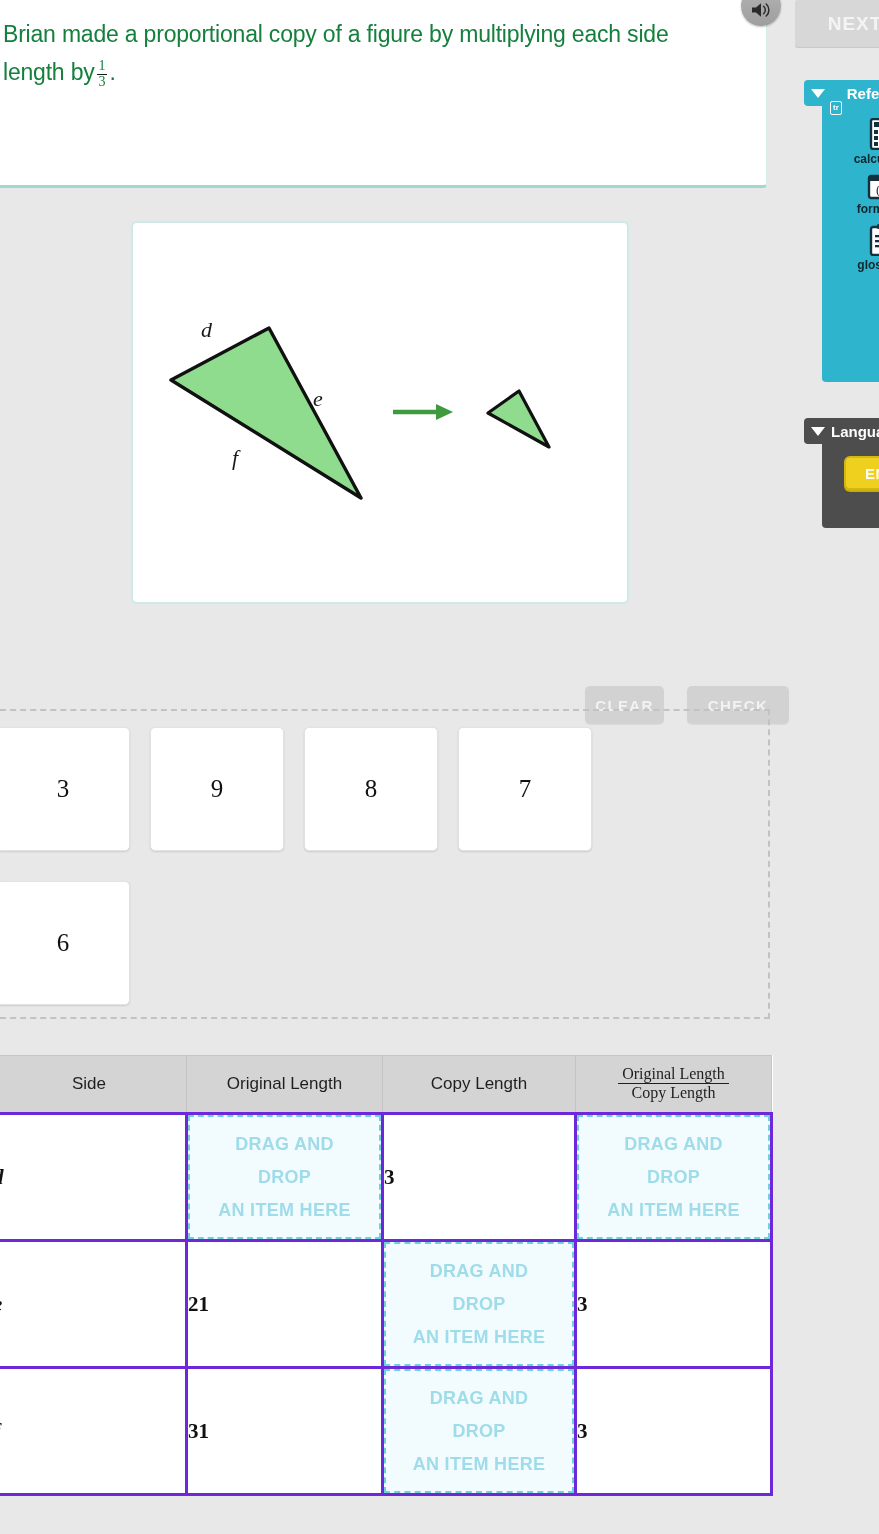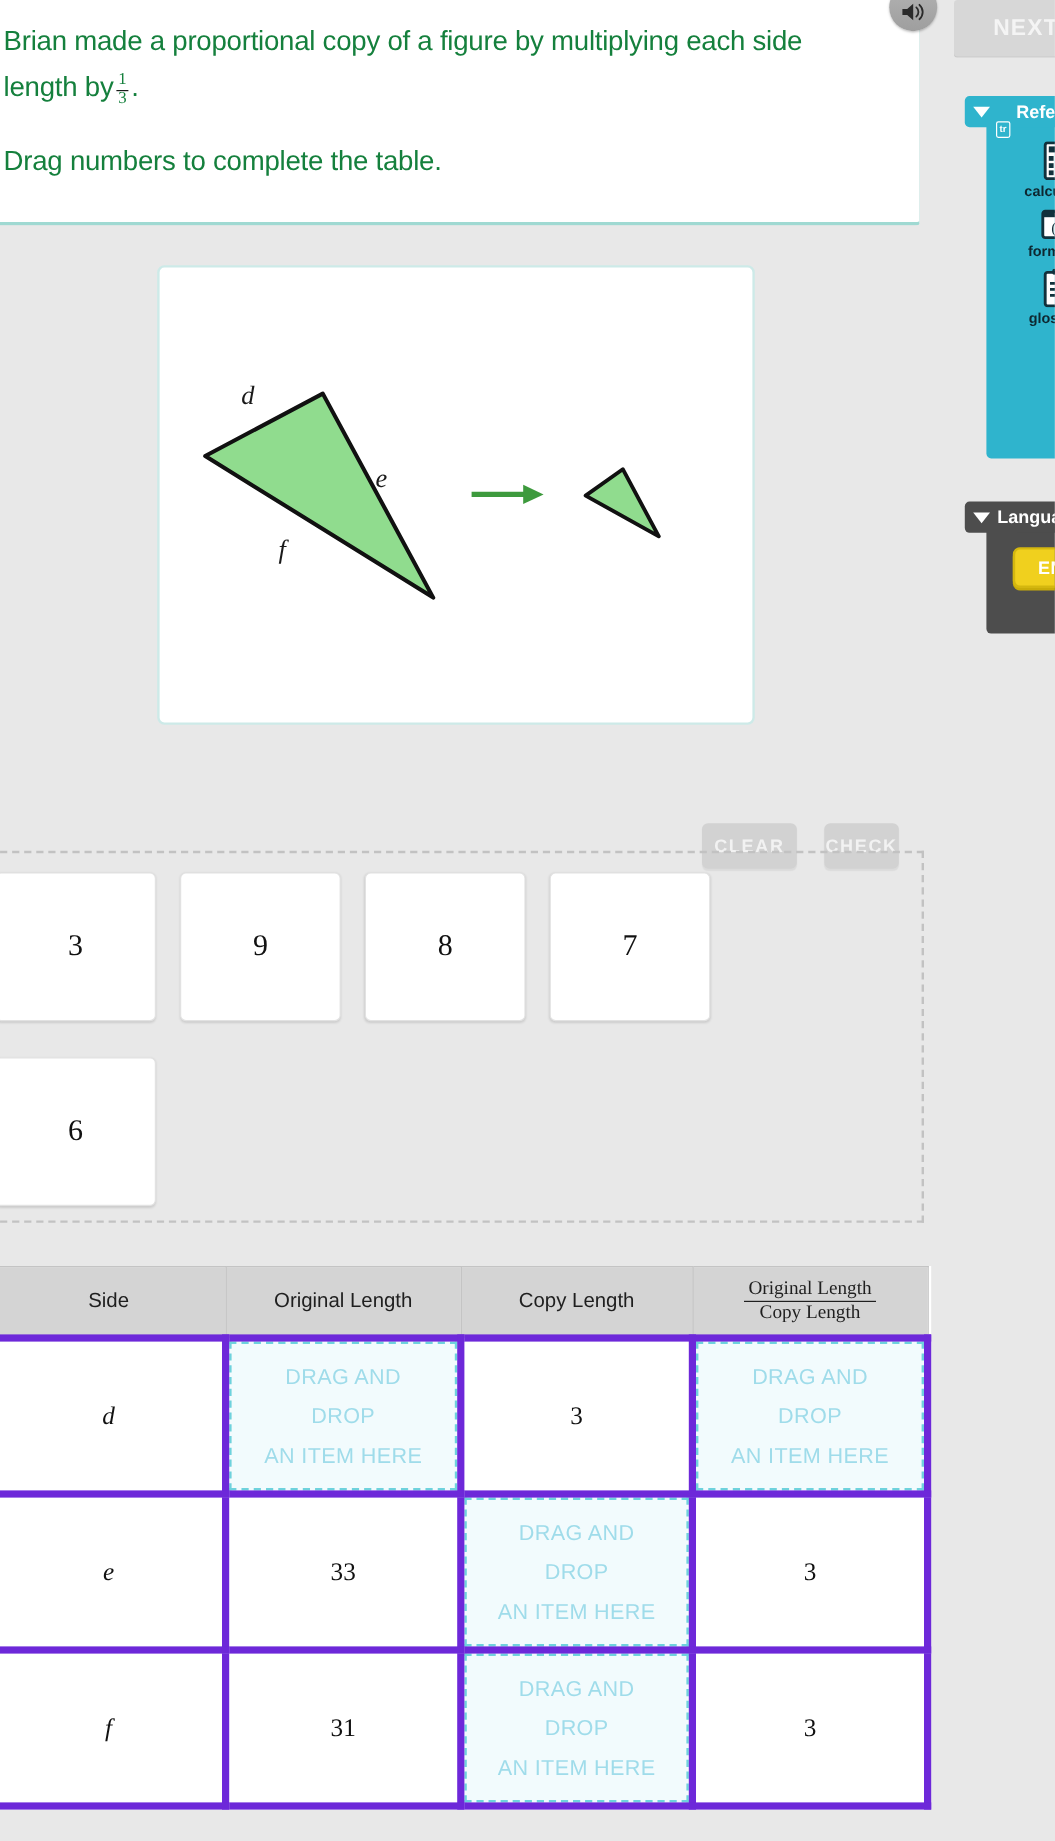--- a/index.html
+++ b/index.html
@@ -94,21 +94,21 @@
 
   
   .act-btn{
     position:absolute;height:38px;border-radius:5px;background:#d2d2d2;
     color:#f2f2f2;font-size:15px;font-weight:700;letter-spacing:1.4px;
     display:flex;align-items:center;justify-content:center;
     box-shadow:0 1px 1px rgba(0,0,0,.06);
     margin-top:48px;
   }
   #clear-btn{left:585px;top:638px;width:79px;}
-  #check-btn{left:687px;top:638px;width:62px;}
+  #check-btn{left:687px;top:638px;width:102px;}
 
   
   #tile-bank{
     position:absolute;left:-10px;top:709px;width:780px;height:310px;
     border:2px dashed #c2c2c2;box-sizing:border-box;
     padding:14px 0 0 6px;
   }
   .tile{
     position:absolute;width:132px;height:122px;background:#fff;
     border:1px solid #e2e2e2;border-radius:5px;
@@ -125,22 +125,22 @@
   #answer-table col.c0{width:195px;}
   #answer-table col.c1{width:196px;}
   #answer-table col.c2{width:193px;}
   #answer-table col.c3{width:196px;}
   #answer-table th{
     background:#d4d4d4;border:1px solid #c4c4c4;
     font-size:17px;font-weight:400;color:#1f1f1f;
     height:56px;padding:0;text-align:center;
   }
   #answer-table td{
-    border:6px solid #6d28d9;height:124px;padding:0;text-align:center;vertical-align:middle;
-    font-family:"Liberation Serif",serif;font-size:21px;color:#111;
+    border:3px solid #6d28d9;height:124px;padding:0;vertical-align:middle;
+    font-family:"Liberation Serif",serif;font-size:21px;color:#111;font-weight:bold;
   }
   .side-cell{font-style:italic;font-size:22px;}
   .dropzone{
     background:#f2fbfd;border:2px dashed #6ed2dd;
     color:#9fdcea;font-family:"Liberation Sans",sans-serif;
     font-size:18px;line-height:33px;letter-spacing:.3px;
     height:100%;box-sizing:border-box;
     display:flex;flex-direction:column;align-items:center;justify-content:center;
   }
   .hfrac{
@@ -151,21 +151,20 @@
   .hfrac .den{display:block;border-top:1.4px solid #1f1f1f;padding:0 4px;}
 </style>
 </head>
 <body>
 
 <div id="question-card">
   <div class="q-line">
     <span>Brian made a proportional copy of a figure by multiplying each side length by</span><span class="frac"><span class="num">1</span><span class="den">3</span></span><span>.</span>
   </div>
   <div class="q-spacer"></div>
-  <div class="q-line">Drag numbers to complete the table.</div>
 </div>
 
 <div id="speaker-btn">
   <svg width="22" height="18" viewBox="0 0 22 18">
     <path d="M2 6.5h4L11 2.2v13.6L6 11.5H2z" fill="#2a2a2a"></path>
     <path d="M13.6 5.2a5 5 0 0 1 0 7.6" stroke="#2a2a2a" stroke-width="1.5" fill="none" stroke-linecap="round"></path>
     <path d="M16.2 3a8 8 0 0 1 0 12" stroke="#2a2a2a" stroke-width="1.5" fill="none" stroke-linecap="round"></path>
   </svg>
 </div>
 
@@ -282,21 +281,21 @@
         <td>
           <div class="dropzone">
             <span>DRAG AND</span>
             <span>DROP</span>
             <span>AN ITEM HERE</span>
           </div>
         </td>
       </tr>
       <tr>
         <td class="side-cell">e</td>
-        <td>33</td>
+        <td>21</td>
         <td>
           <div class="dropzone">
             <span>DRAG AND</span>
             <span>DROP</span>
             <span>AN ITEM HERE</span>
           </div>
         </td>
         <td>3</td>
       </tr>
       <tr>

